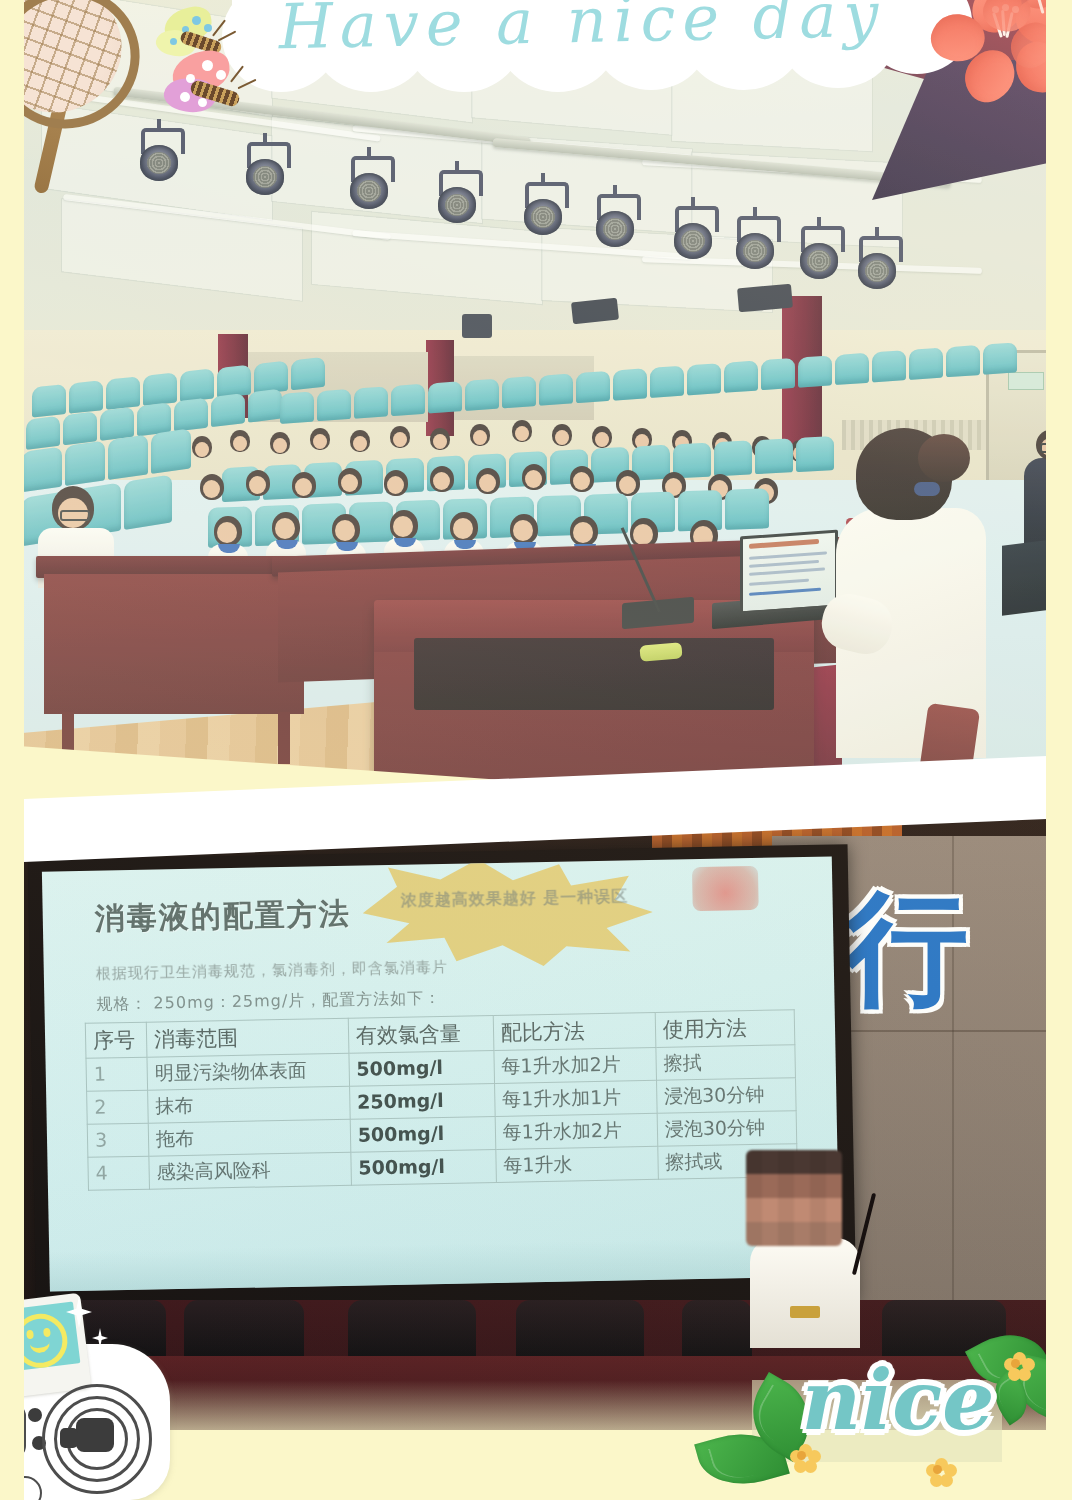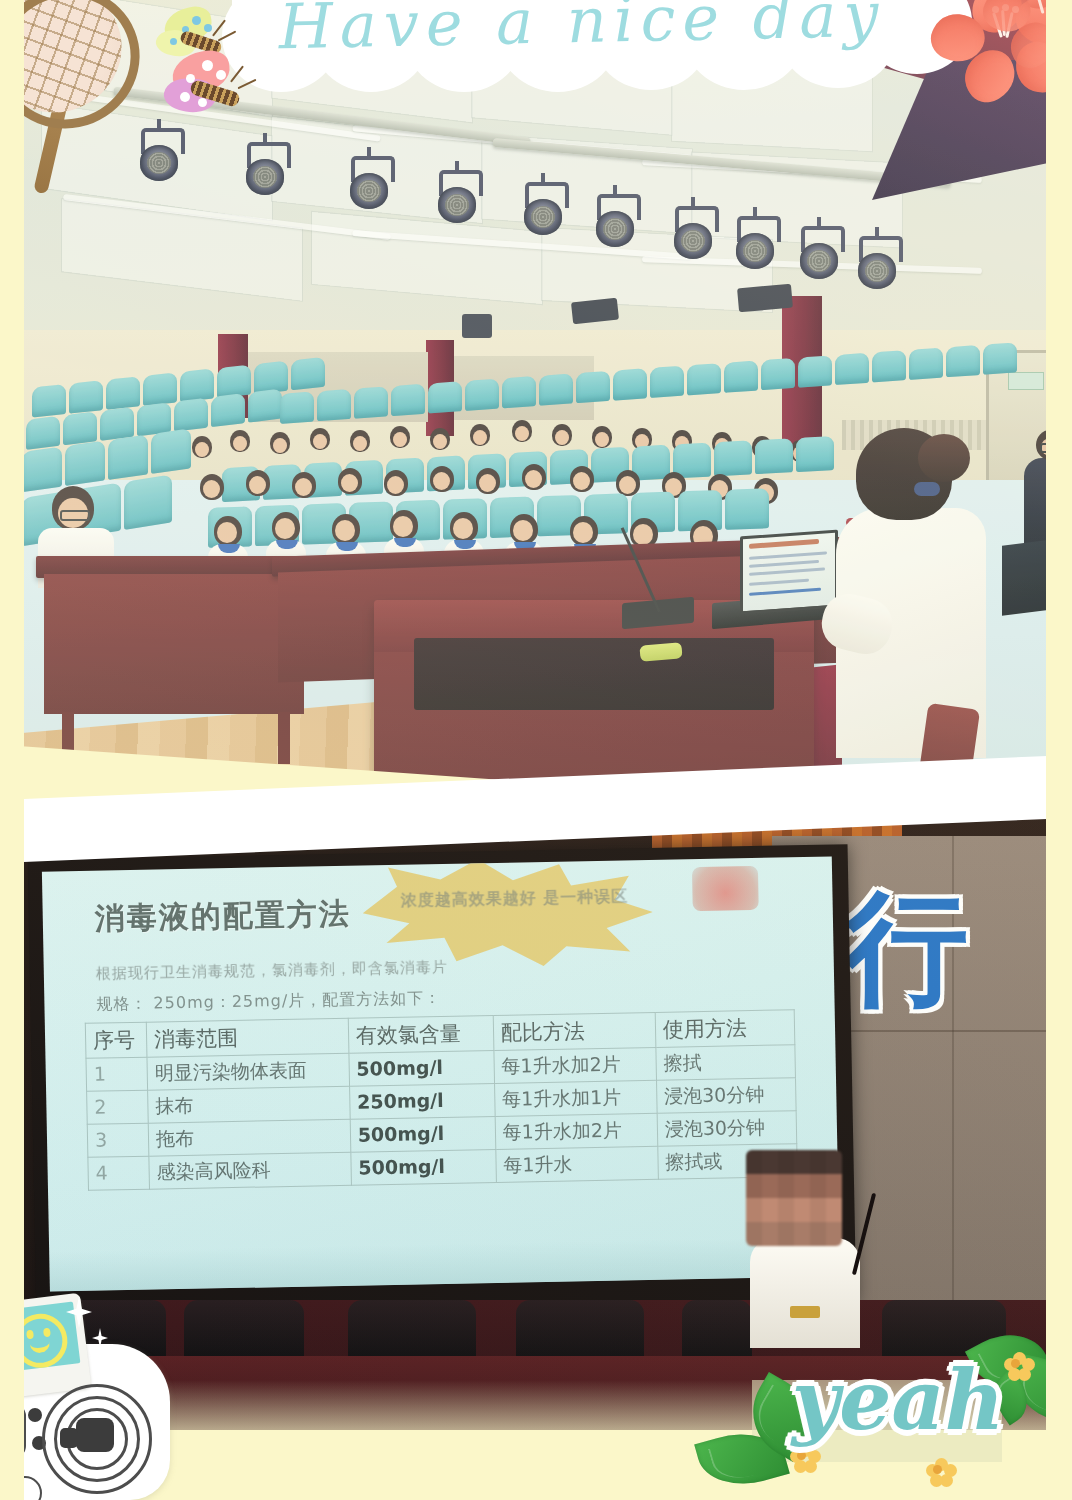--- a/index.html
+++ b/index.html
@@ -932,16 +932,16 @@
         <i></i>
     </div>
     <div class="flw" style="left:322px;top:36px;">
       <span style="left:0;top:6px;"></span>
         <span style="left:9px;top:0;"></span>
       <span style="left:18px;top:6px;"></span>
         <span style="left:14px;top:16px;"></span>
       <span style="left:4px;top:16px;"></span>
         <i></i>
     </div>
-    <div class="yeah-text">yeah</div>
+    <div class="yeah-text">nice</div>
   </div>
 
 </div>
 
 </body></html>

